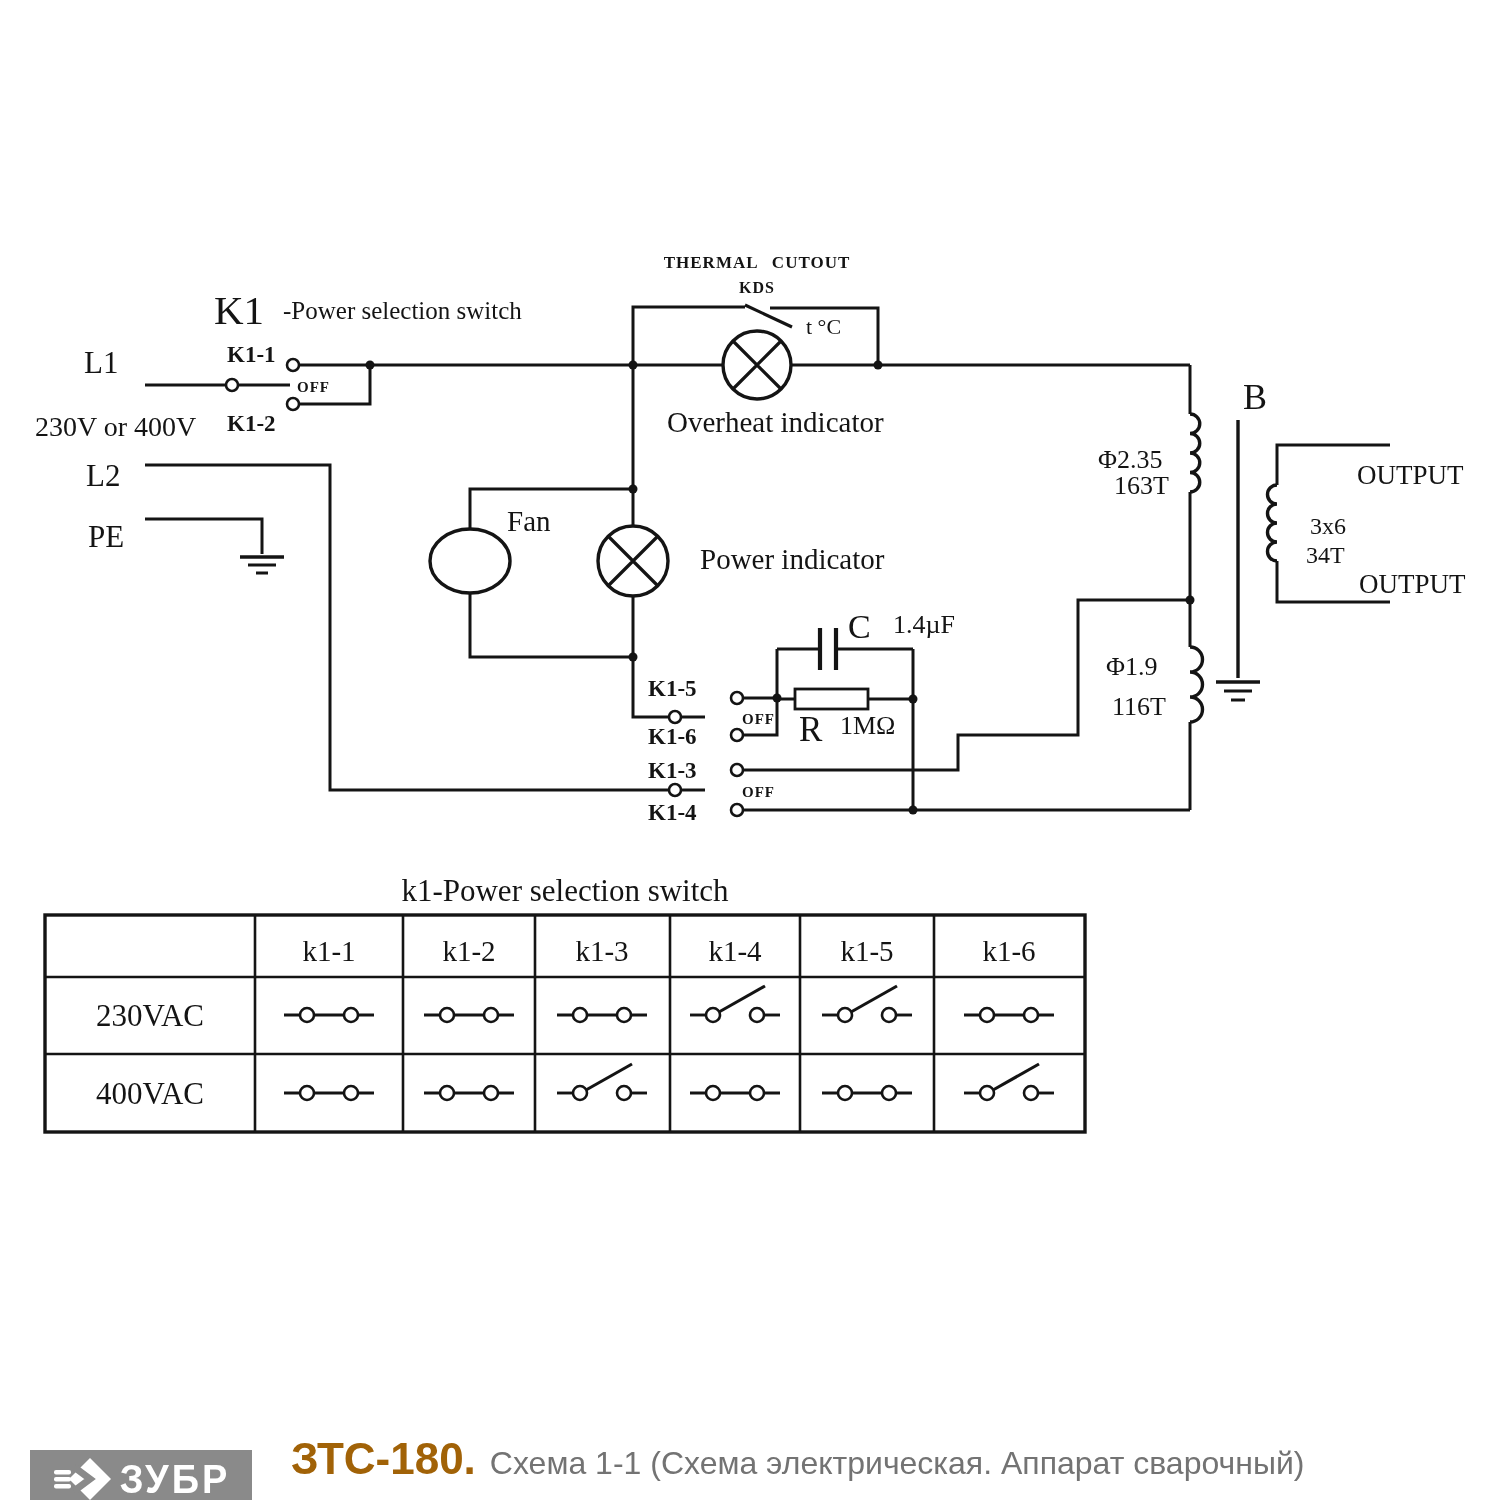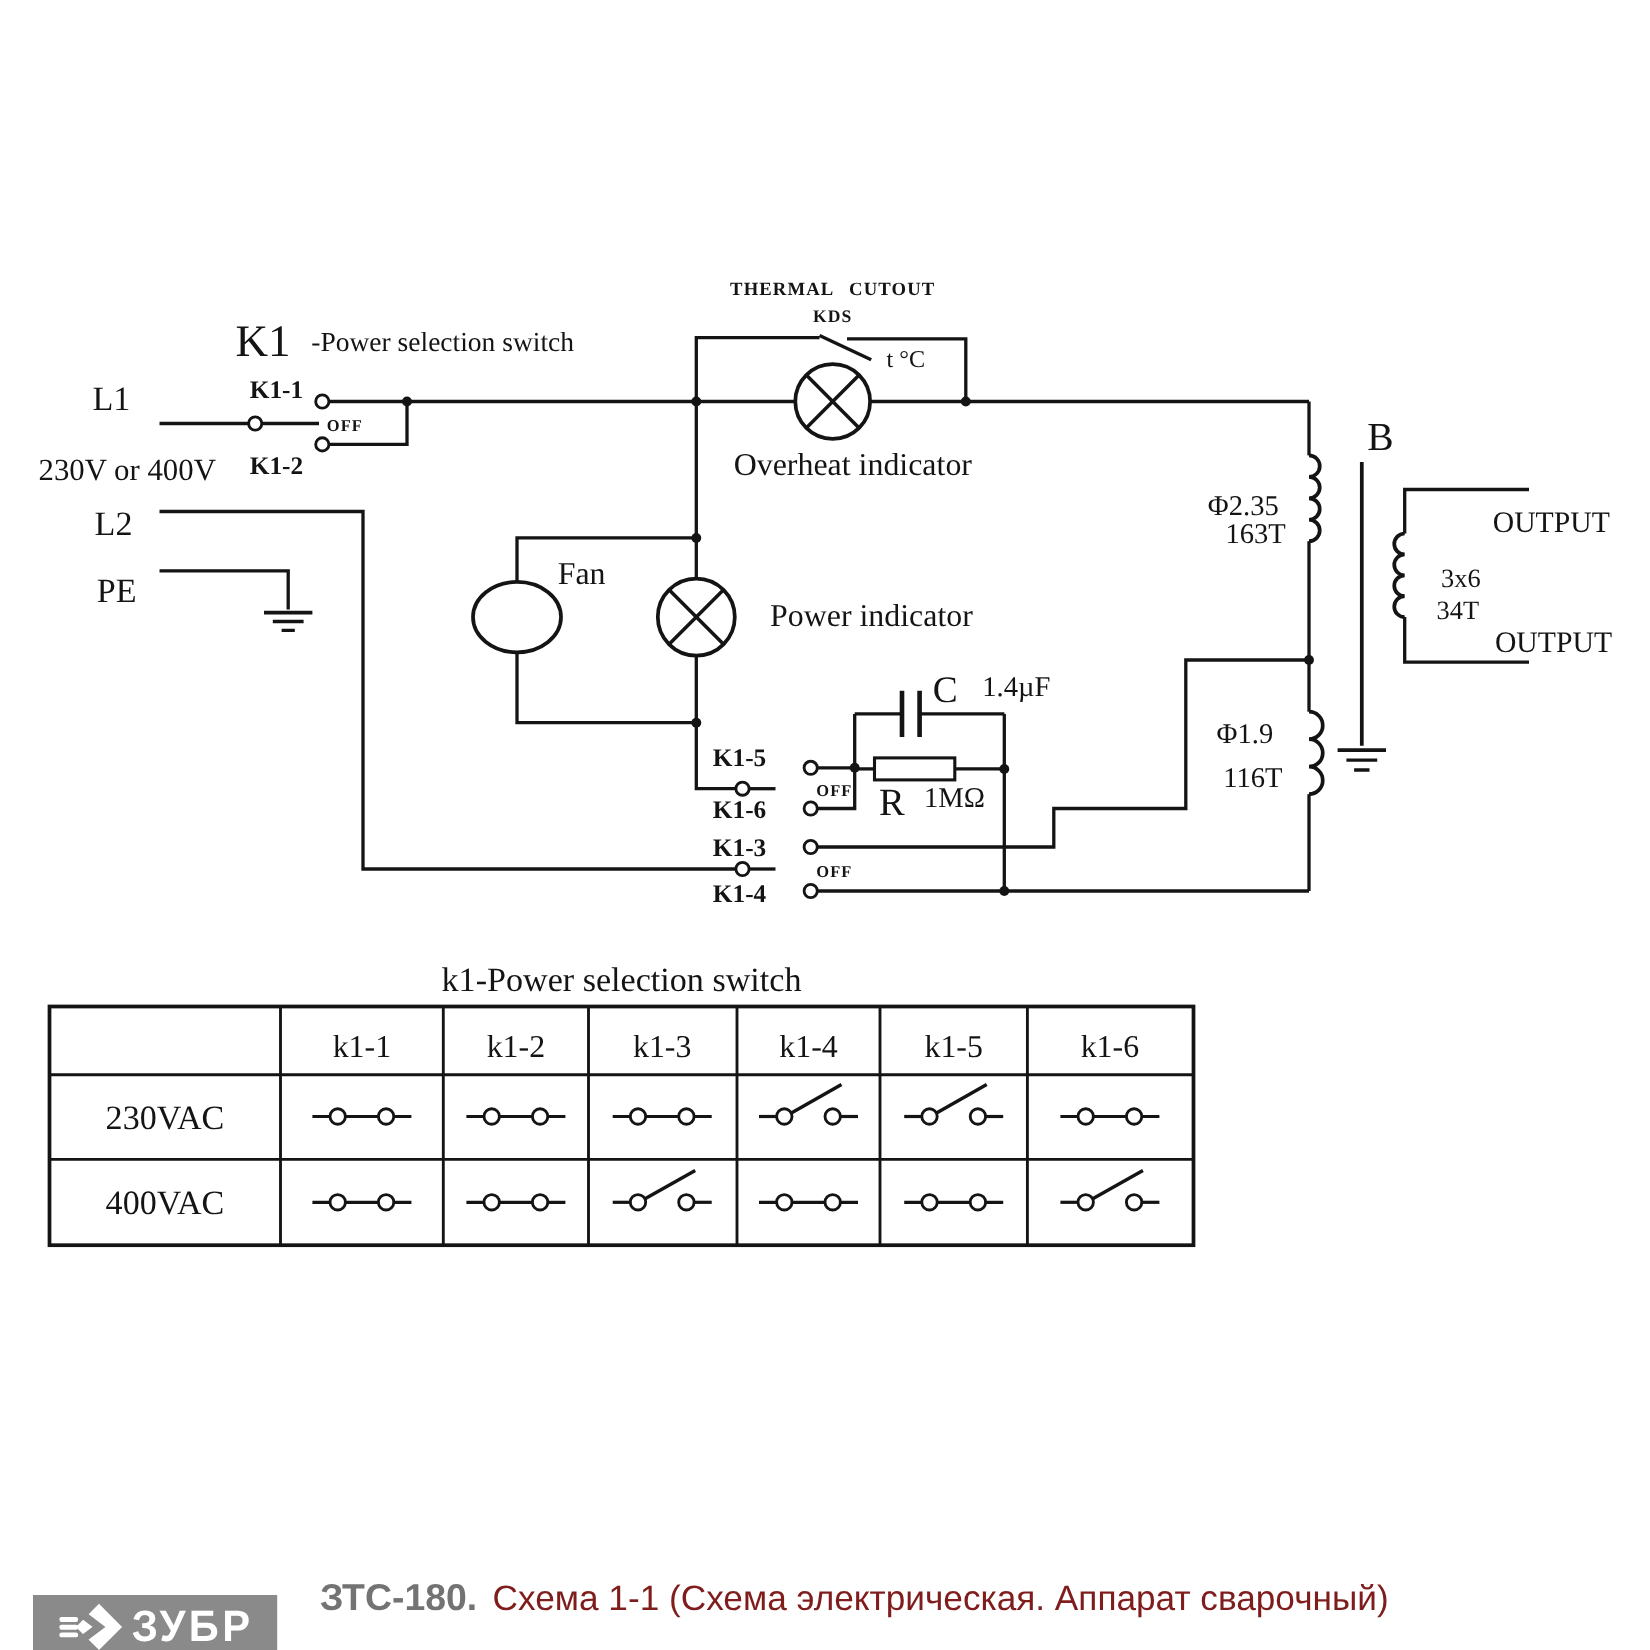--- a/index.html
+++ b/index.html
@@ -25,22 +25,22 @@
   .sw-line{stroke:#141414;stroke-width:2.9;}
   .sw-blade{stroke:#141414;stroke-width:3.1;}
   .sw-circ{fill:#ffffff;stroke:#141414;stroke-width:2.6;}
   [data-switch] .sym-open{display:none;}
   [data-switch] .sym-closed{display:none;}
   [data-switch].sw-open .sym-open{display:inline;}
   [data-switch].sw-closed .sym-closed{display:inline;}
   .footer-box{position:absolute;left:30px;top:1406px;width:222px;height:58px;background:#8a8a8a;display:flex;align-items:center;justify-content:center;gap:6px;font-family:Liberation Sans, sans-serif;margin-top:32px;}
   .brand-word{color:#ffffff;font-weight:bold;font-size:38px;letter-spacing:3px;line-height:1;transform:scaleY(1.05);}
   .footer-text{position:absolute;left:291px;top:1422px;display:flex;align-items:baseline;gap:14px;font-family:"Liberation Sans",sans-serif;white-space:nowrap;}
-  .footer-model{font-size:34px;font-weight:bold;color:#737373;}
-  .footer-sub{font-size:32px;font-weight:400;color:#7f1d1d;}
+  .footer-model{font-size:44px;font-weight:bold;color:#a16207;}
+  .footer-sub{font-size:32px;font-weight:400;color:#737373;}
 </style>
 </head>
 <body>
 
 <div id="stage">
 <svg width="1500" height="1360" viewBox="0 0 1500 1360">
 
   <g>
     <path class="wire" d="M145 373 H290"></path>
     <circle class="term" cx="232" cy="373" r="6"></circle>

